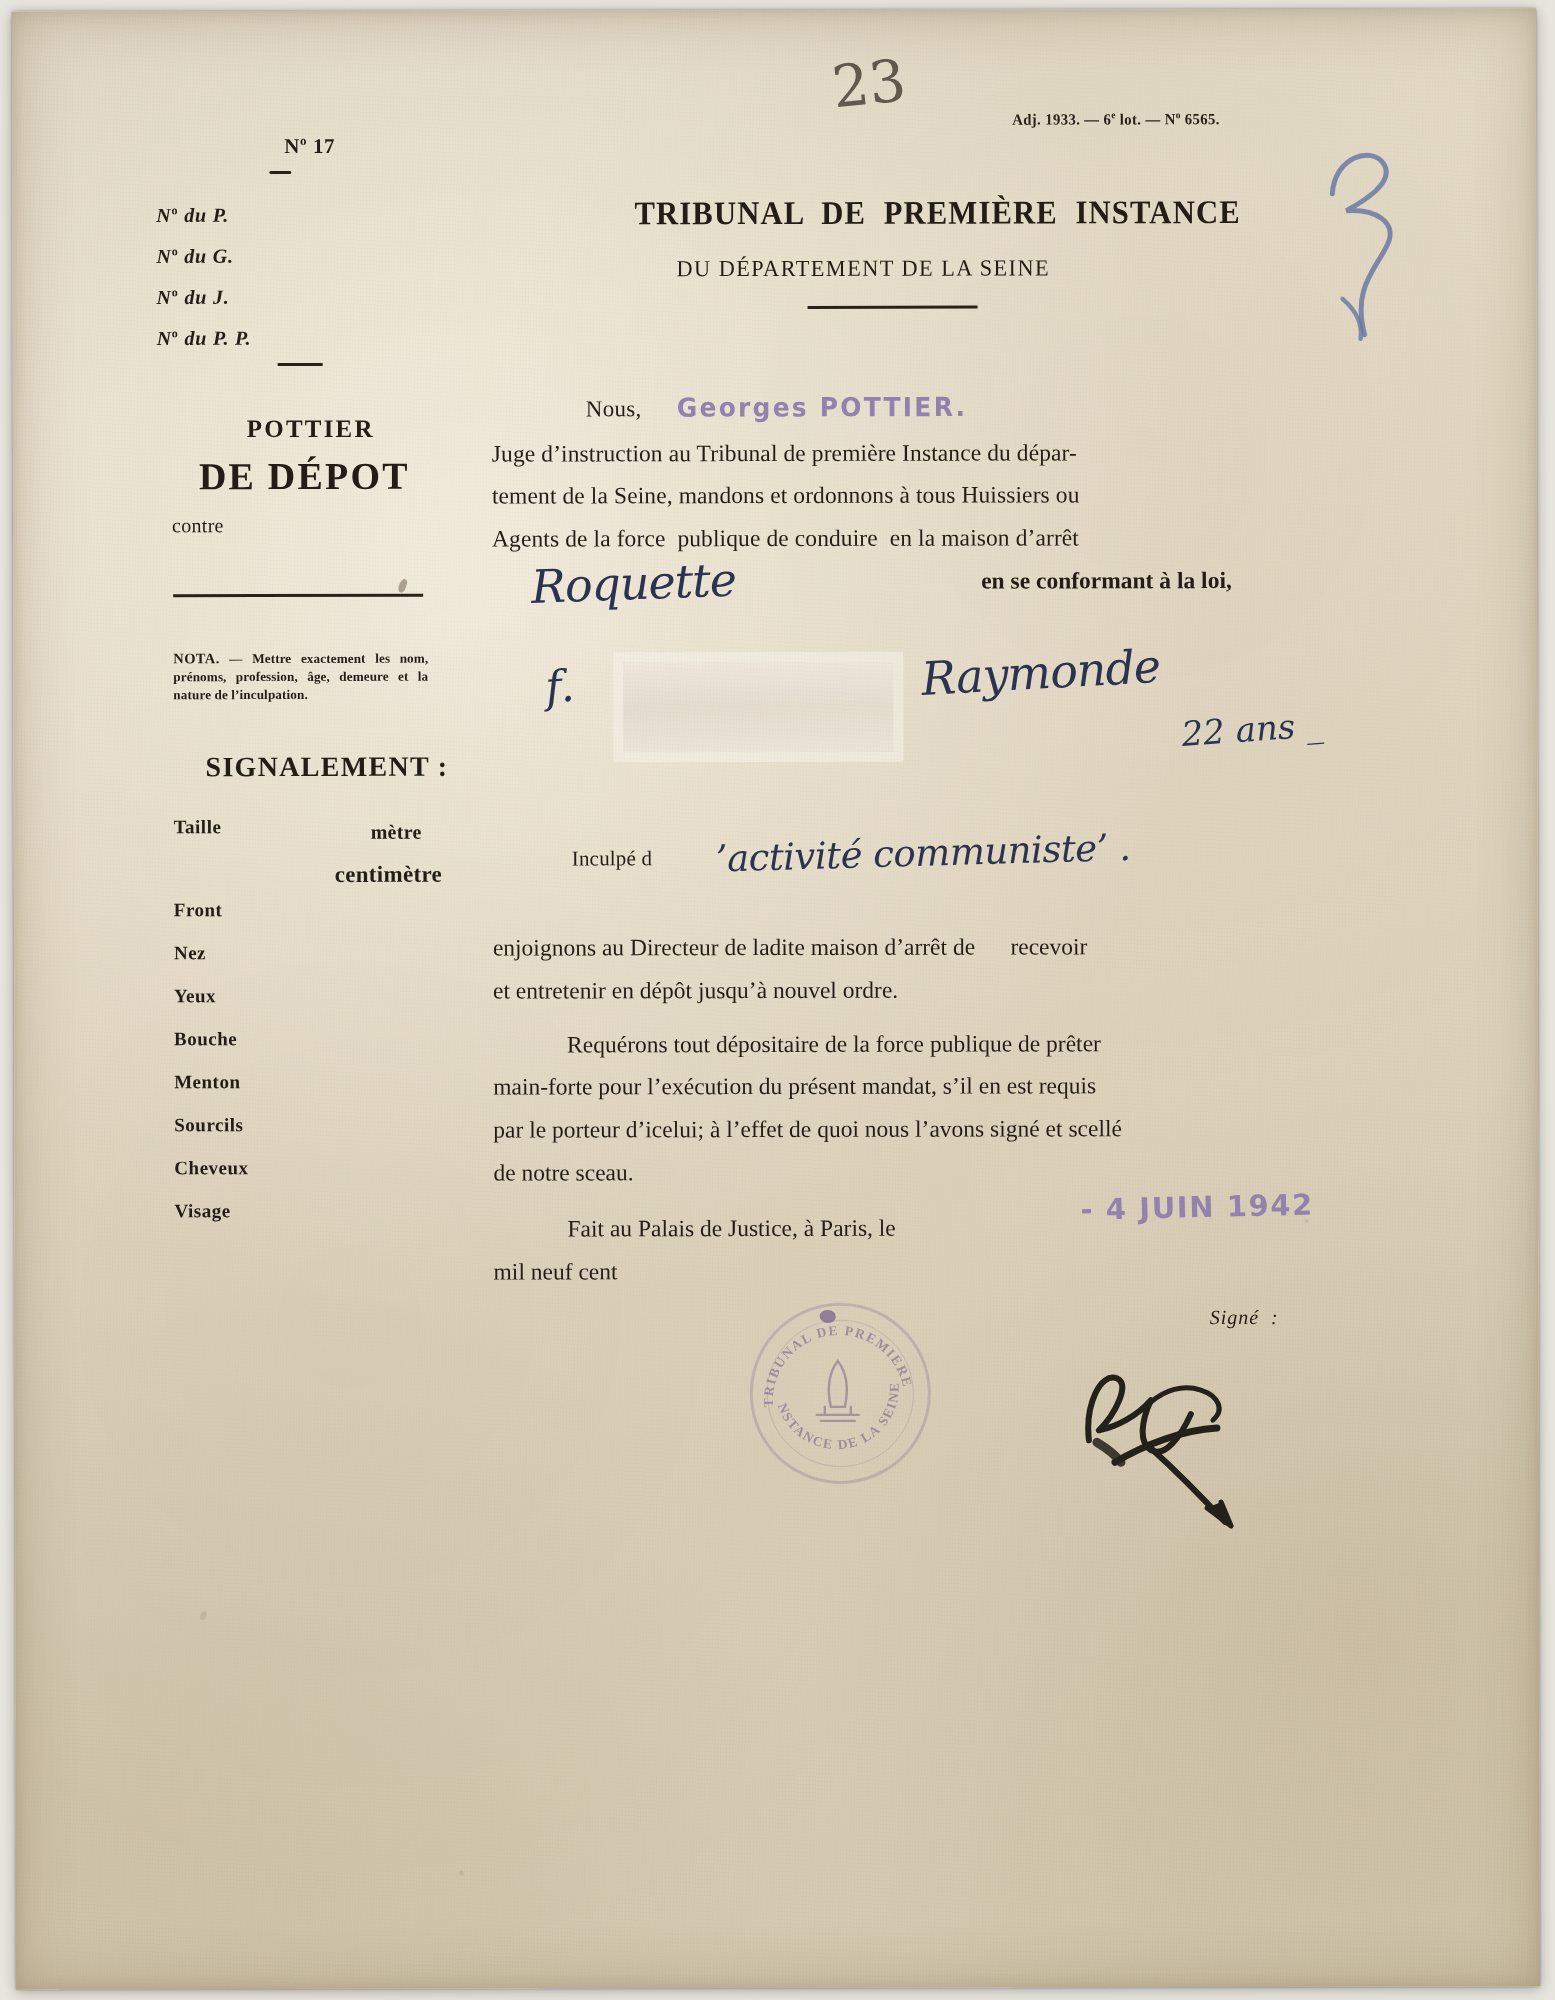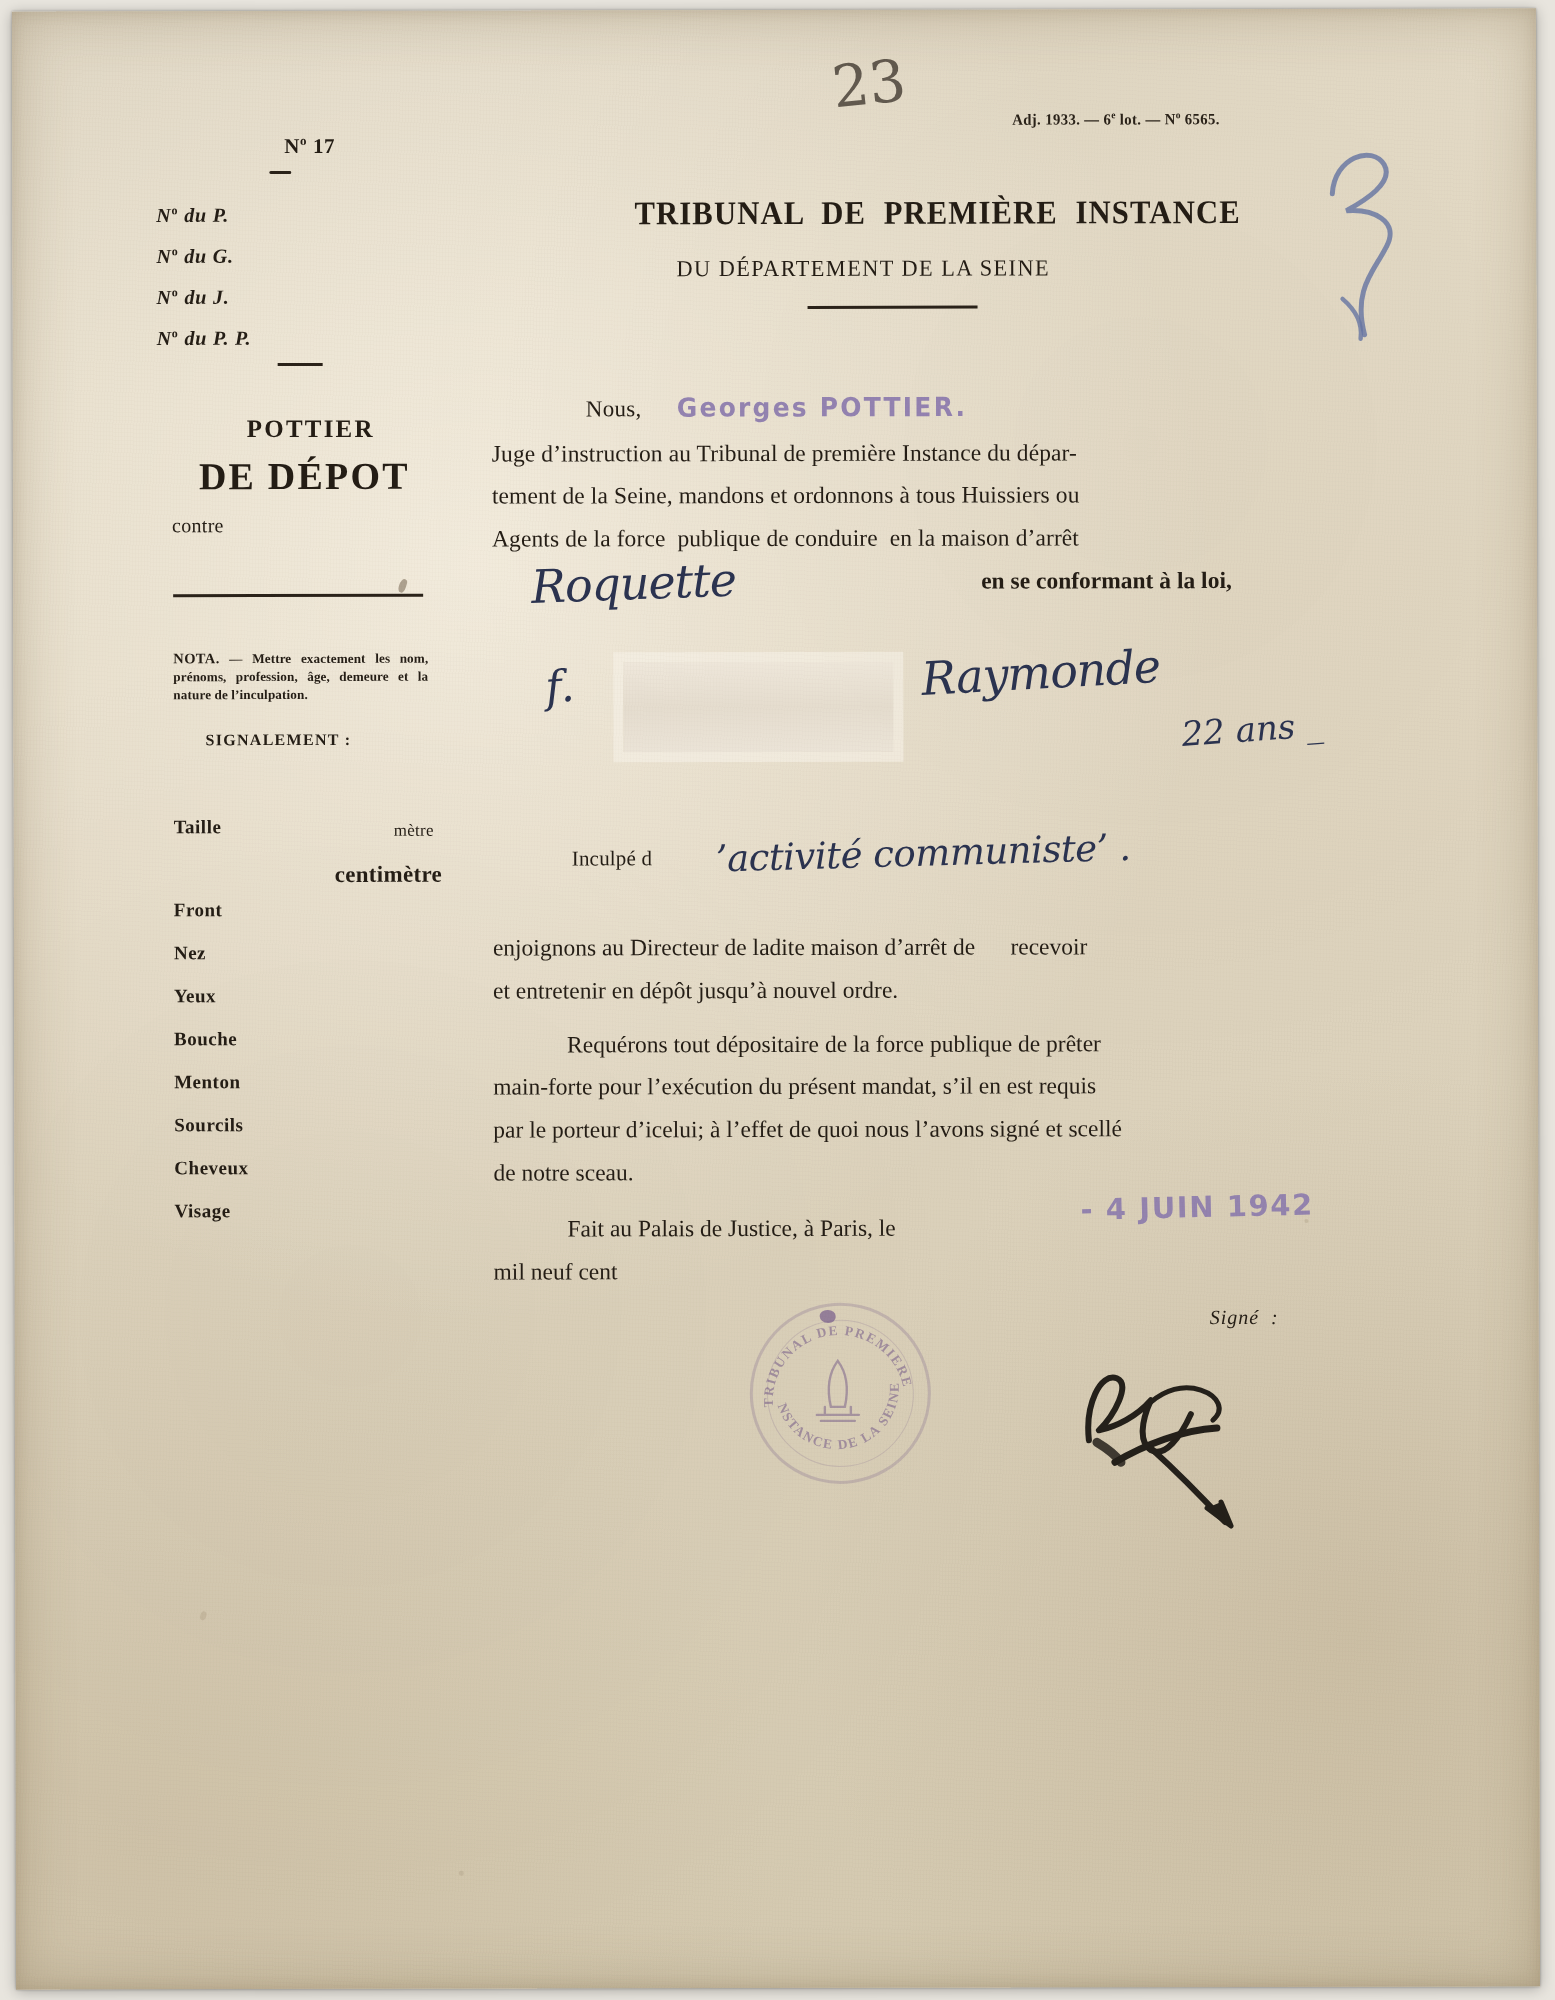--- a/index.html
+++ b/index.html
@@ -67,24 +67,24 @@
   #contre{left:159px;top:503px;font-size:20px;letter-spacing:.3px;}
 
   #rule-left{position:absolute;left:160px;top:583px;width:250px;height:2.6px;background:#2a2219;}
   #inkblob{position:absolute;left:386px;top:568px;width:7px;height:14px;
     background:#9c8f7c;border-radius:60% 40% 50% 50%;transform:rotate(18deg);opacity:.8;}
 
   #nota{left:160px;top:638px;width:255px;font-size:13.2px;font-weight:bold;
     line-height:1.32;letter-spacing:.1px;white-space:normal;text-align:justify;}
   #nota .sc{font-size:14.5px;letter-spacing:.4px;}
 
-  #signalement{left:192px;top:720px;font-size:16px;font-weight:bold;letter-spacing:1.3px;}
+  #signalement{left:192px;top:740px;font-size:28px;font-weight:bold;letter-spacing:1.3px;}
 
   .sig-item{left:160px;font-size:19px;font-weight:bold;letter-spacing:.5px;}
-  #metre{left:380px;top:810px;font-size:17px;font-weight:normal;letter-spacing:.3px;}
+  #metre{left:357px;top:810px;font-size:20px;font-weight:bold;letter-spacing:.3px;}
   #centimetre{left:321px;top:851px;font-size:23px;font-weight:bold;letter-spacing:.3px;}
 
   
   #title{
     left:622px;top:185px;font-size:33px;font-weight:bold;letter-spacing:1.2px;
     font-family:"Liberation Serif",serif;transform:scaleX(.93);transform-origin:left center;
   }
   #subtitle{left:664px;top:246px;font-size:23px;letter-spacing:1.5px;
     transform:scaleX(.97);transform-origin:left center;}
   #rule-head{position:absolute;left:795px;top:296px;width:170px;height:2.8px;background:#2a2219;}

